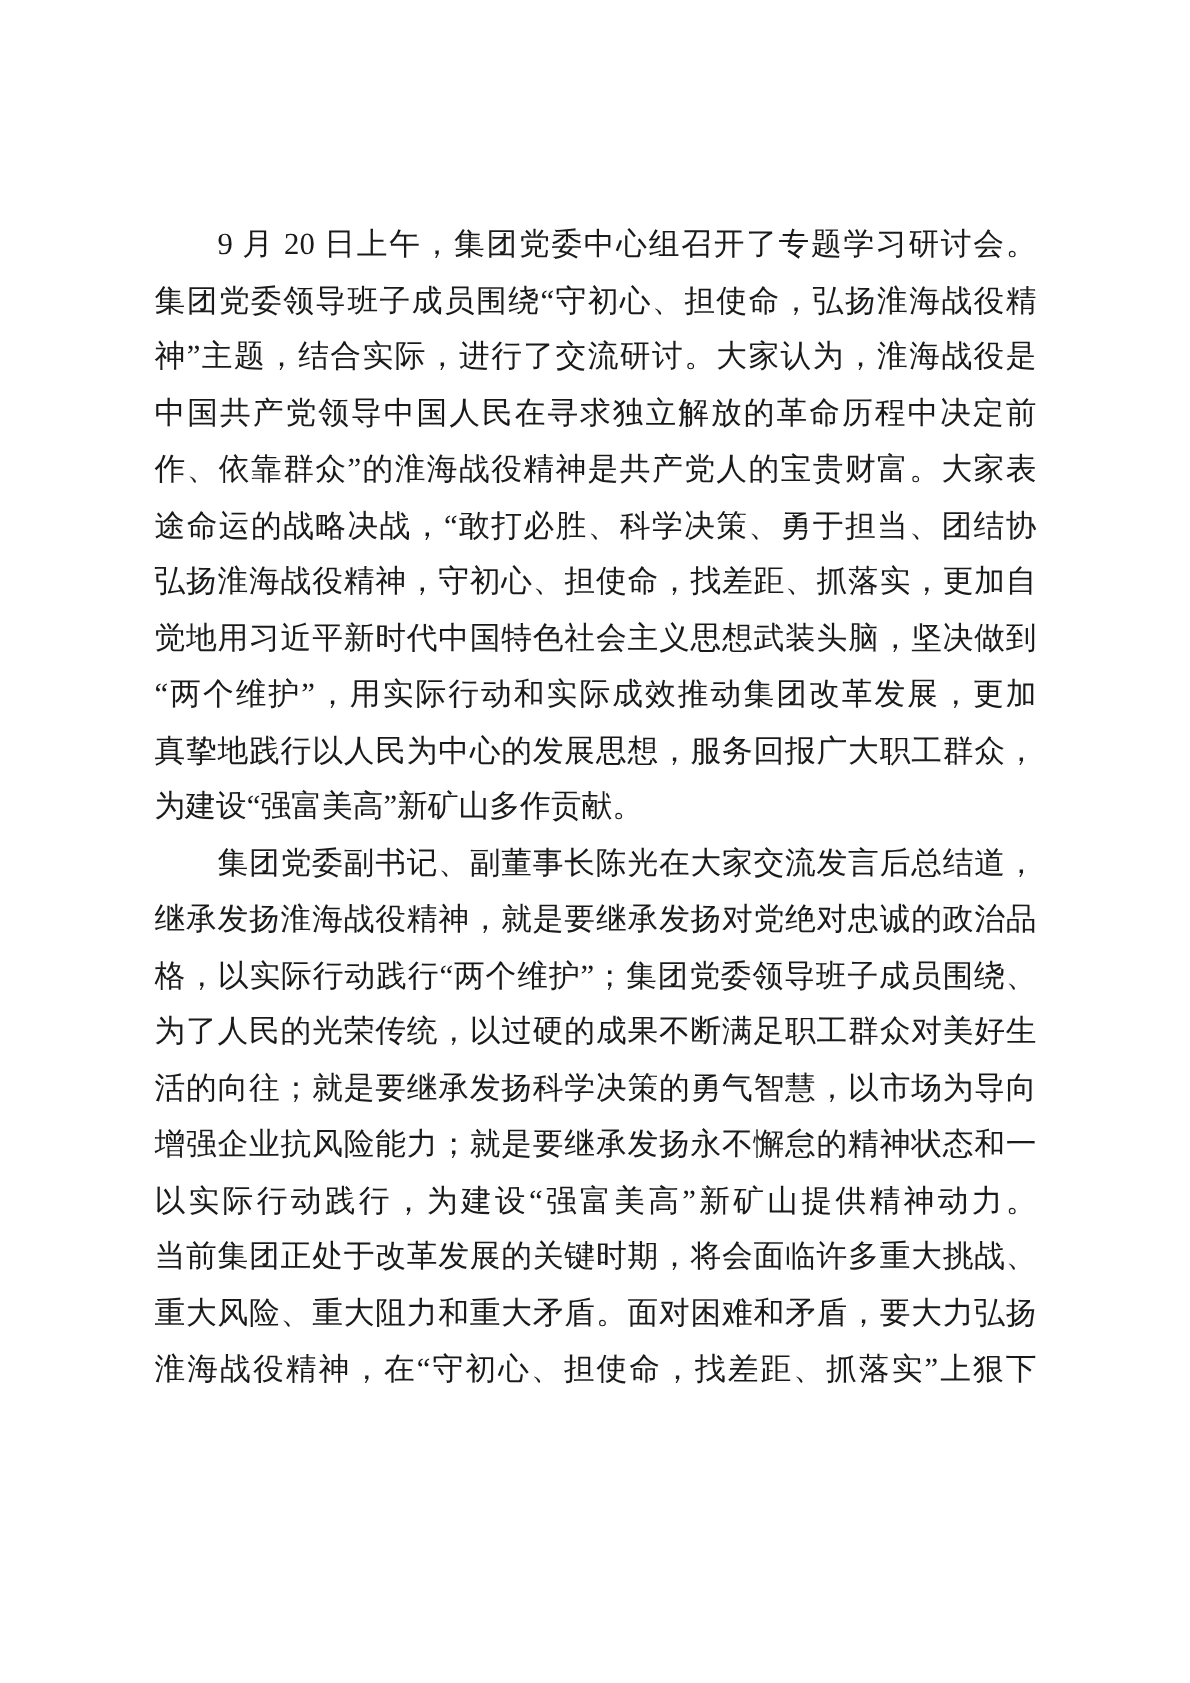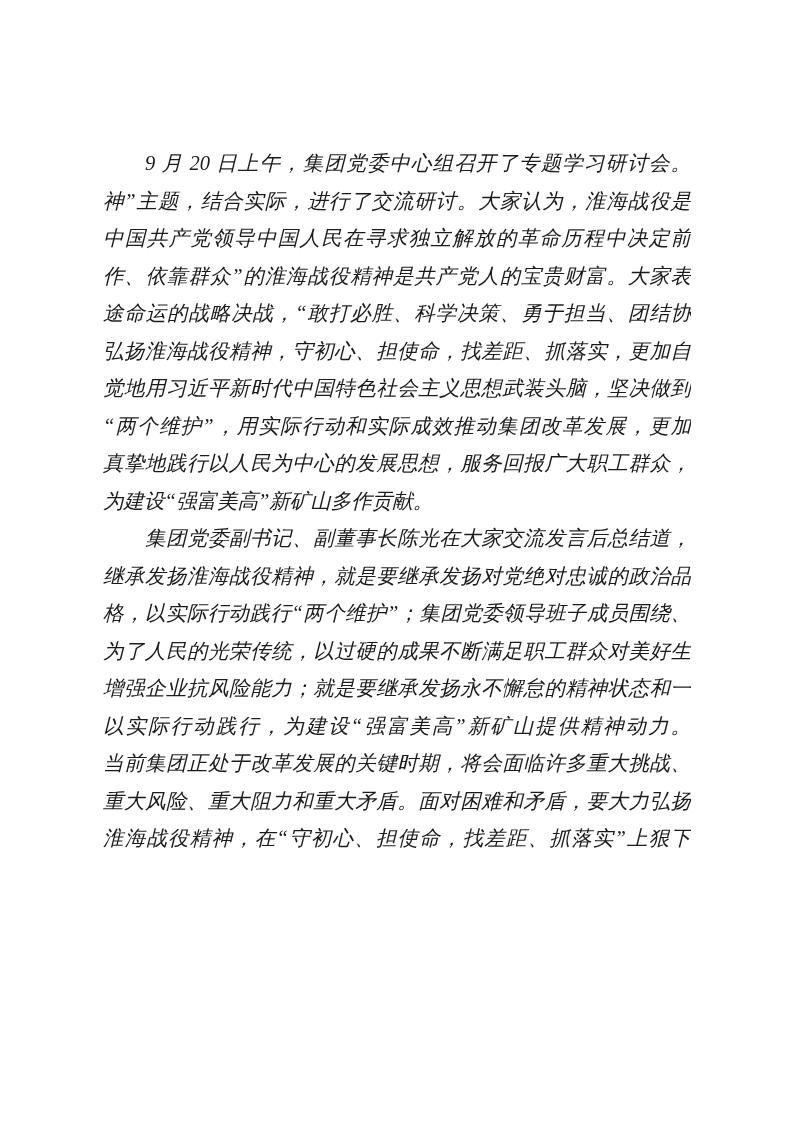--- a/index.html
+++ b/index.html
@@ -25,52 +25,53 @@
     padding: 0;
   }
   .line {
     height: 37.5px;
     line-height: 37.5px;
     font-size: 20.5px;
     font-family: "Liberation Serif", "DejaVu Serif", serif;
     color: #1a1a1a;
     overflow: hidden;
     text-align: left;
-    font-style: italic;
   }
   .line.justify {
     text-align: justify;
     text-align-last: justify;
   }
   .line.indent {
     text-indent: 42px;
   }
 </style>
 </head>
 <body>
 
 <div class="page">
   <div class="text-block" id="doc-body">
       <div class="paragraph">
         <div class="line justify indent">9 月 20 日上午，集团党委中心组召开了专题学习研讨会。</div>
+        <div class="line justify">集团党委领导班子成员围绕“守初心、担使命，弘扬淮海战役精</div>
         <div class="line justify">神”主题，结合实际，进行了交流研讨。大家认为，淮海战役是</div>
         <div class="line justify">中国共产党领导中国人民在寻求独立解放的革命历程中决定前</div>
         <div class="line justify">作、依靠群众”的淮海战役精神是共产党人的宝贵财富。大家表</div>
         <div class="line justify">途命运的战略决战，“敢打必胜、科学决策、勇于担当、团结协</div>
         <div class="line justify">弘扬淮海战役精神，守初心、担使命，找差距、抓落实，更加自</div>
         <div class="line justify">觉地用习近平新时代中国特色社会主义思想武装头脑，坚决做到</div>
         <div class="line justify">“两个维护”，用实际行动和实际成效推动集团改革发展，更加</div>
         <div class="line justify">真挚地践行以人民为中心的发展思想，服务回报广大职工群众，</div>
         <div class="line">为建设“强富美高”新矿山多作贡献。</div>
       </div>
       <div class="paragraph">
         <div class="line justify indent">集团党委副书记、副董事长陈光在大家交流发言后总结道，</div>
         <div class="line justify">继承发扬淮海战役精神，就是要继承发扬对党绝对忠诚的政治品</div>
         <div class="line justify">格，以实际行动践行“两个维护”；集团党委领导班子成员围绕、</div>
         <div class="line justify">为了人民的光荣传统，以过硬的成果不断满足职工群众对美好生</div>
+        <div class="line justify">活的向往；就是要继承发扬科学决策的勇气智慧，以市场为导向</div>
         <div class="line justify">增强企业抗风险能力；就是要继承发扬永不懈怠的精神状态和一</div>
         <div class="line justify">以实际行动践行，为建设“强富美高”新矿山提供精神动力。</div>
         <div class="line justify">当前集团正处于改革发展的关键时期，将会面临许多重大挑战、</div>
         <div class="line justify">重大风险、重大阻力和重大矛盾。面对困难和矛盾，要大力弘扬</div>
         <div class="line justify">淮海战役精神，在“守初心、担使命，找差距、抓落实”上狠下</div>
       </div>
     </div>
 </div>
 
 </body></html>

